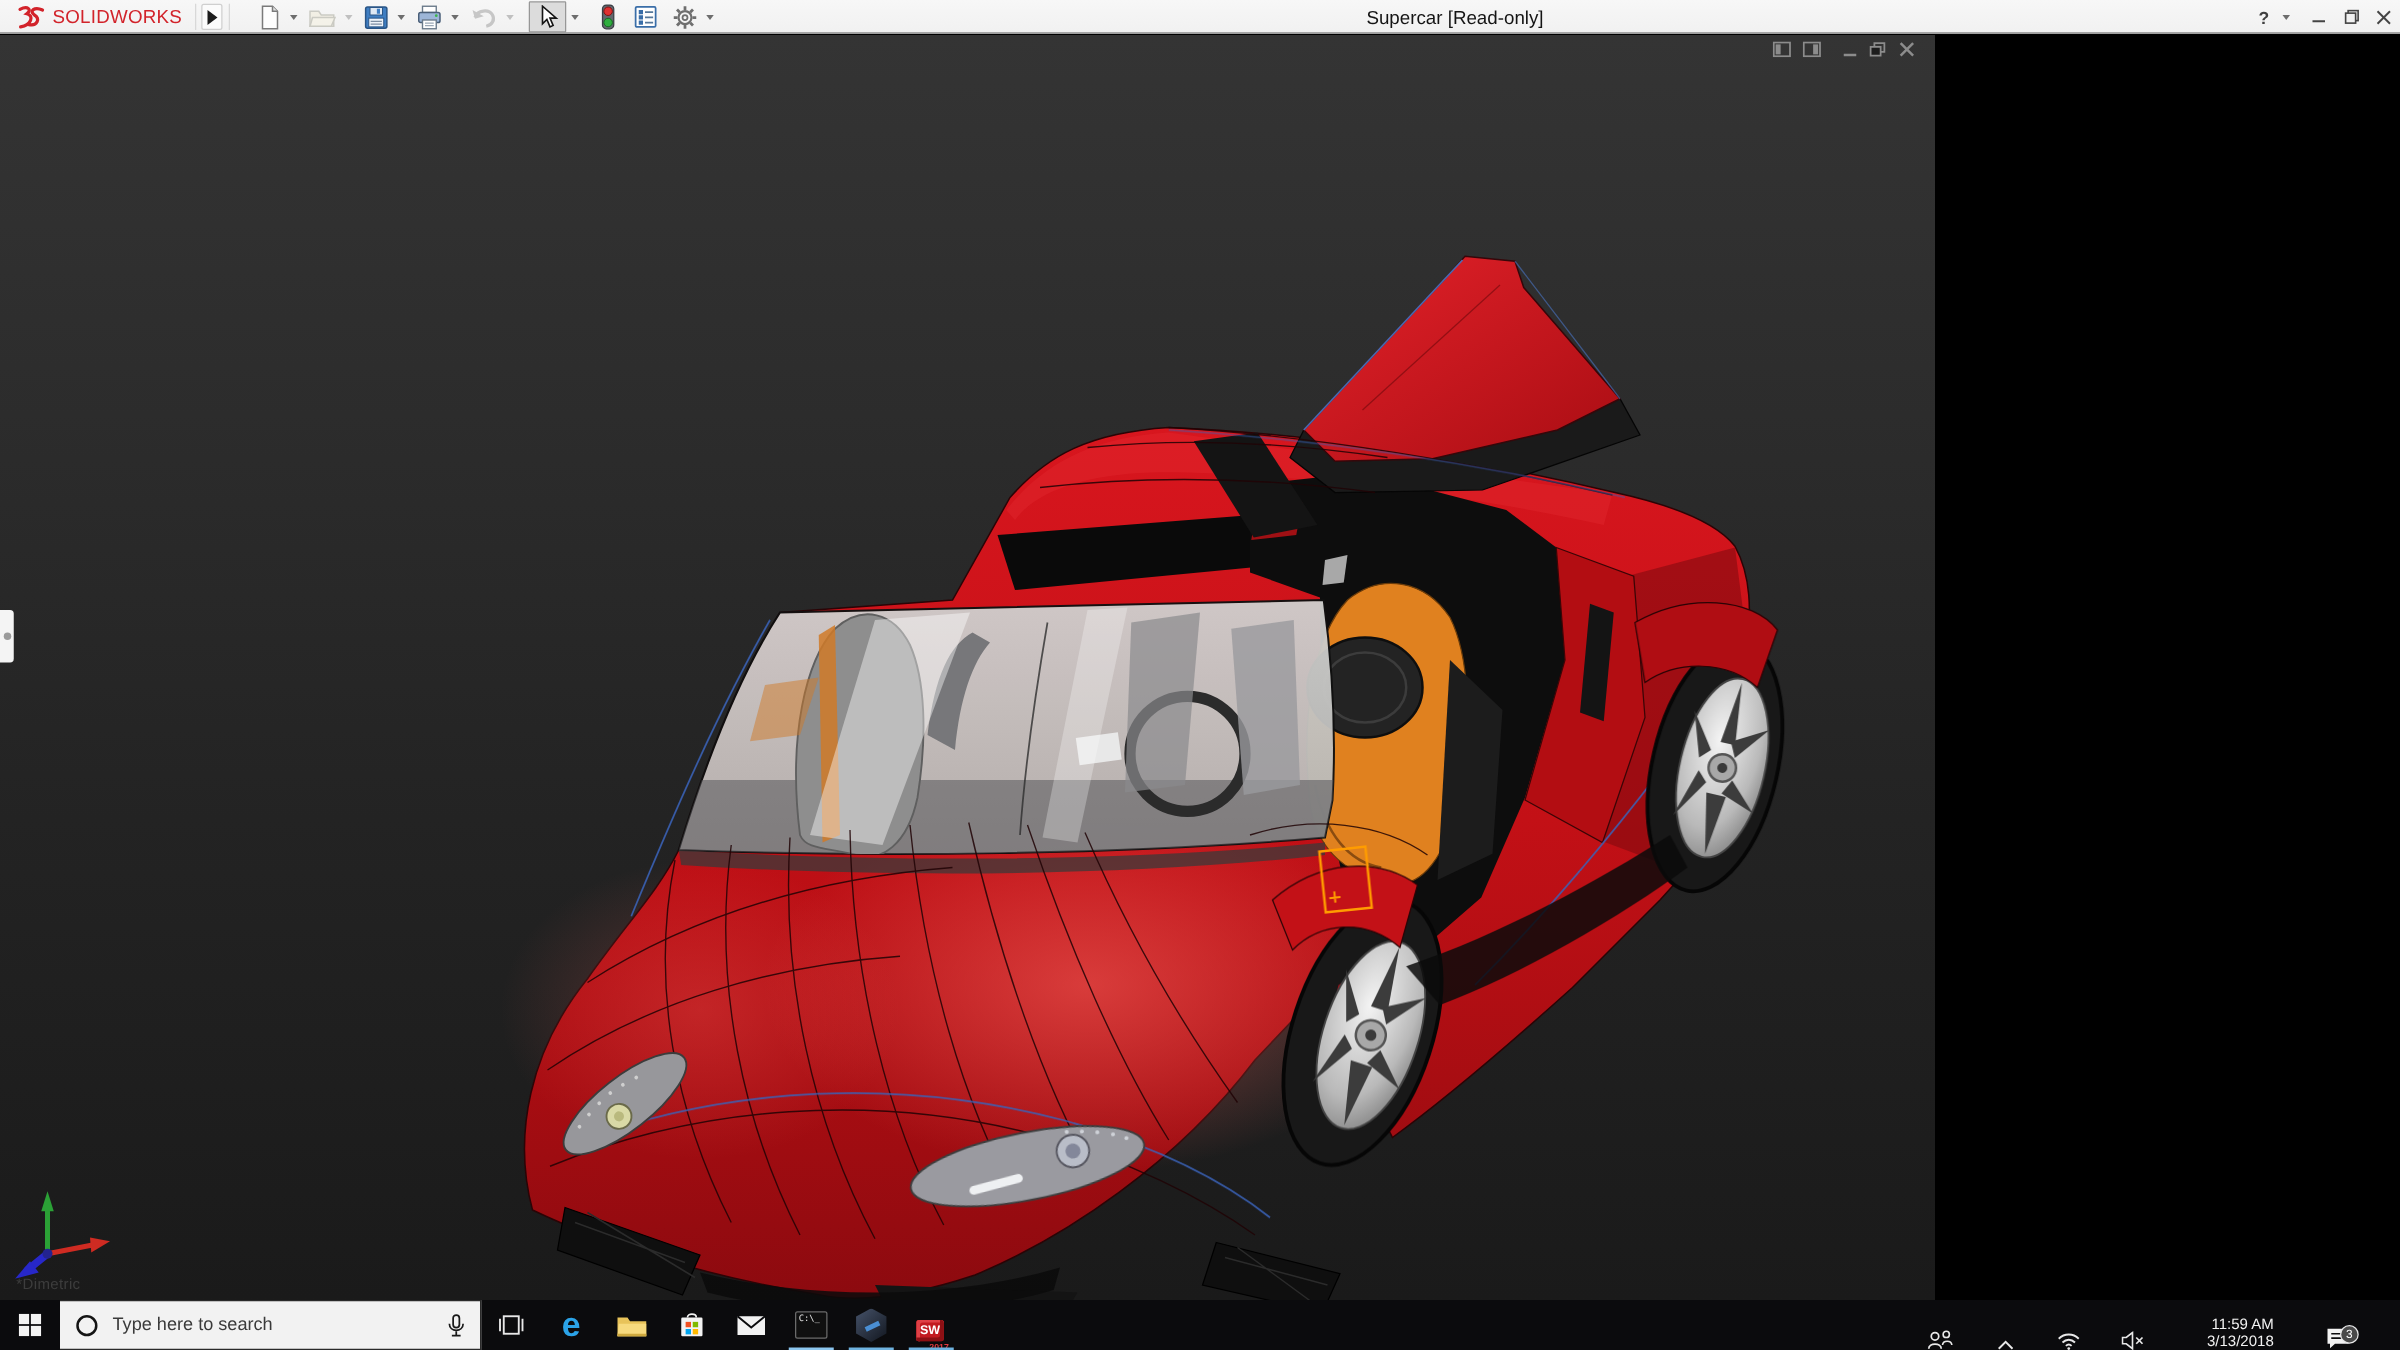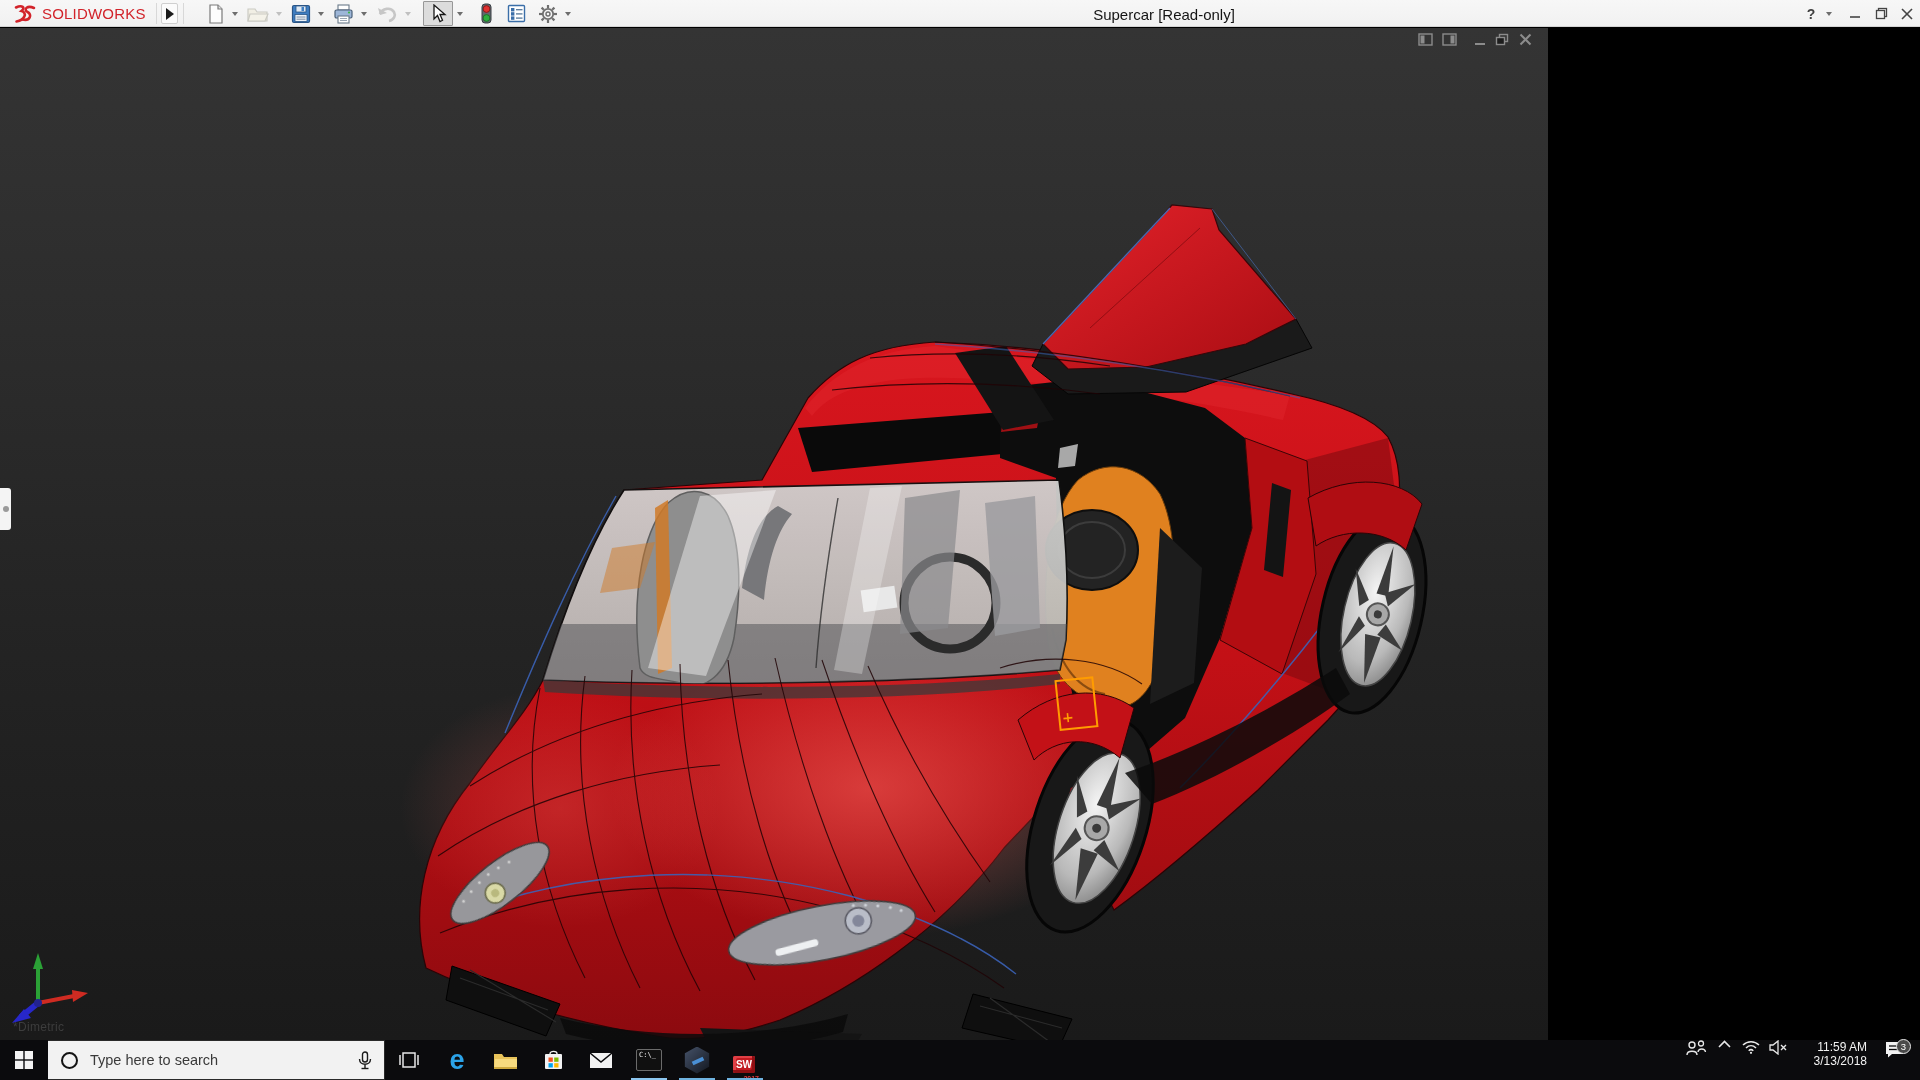--- a/index.html
+++ b/index.html
@@ -65,21 +65,21 @@
   .hexa{width:27px;height:27px;background:linear-gradient(135deg,#46536a,#10141c);
     clip-path:polygon(50% 0,95% 25%,95% 75%,50% 100%,5% 75%,5% 25%);position:relative;}
   .hexa::after{content:"";position:absolute;left:8px;top:12px;width:12px;height:4px;
     background:#4a8fd4;transform:rotate(-25deg);}
   .sw-ic{position:relative;width:26px;height:26px;margin-top:17px;}
   .sw-cube{position:absolute;left:1px;top:0;width:22px;height:17px;background:#c21a20;
     border-radius:2px;box-shadow:inset -3px -3px 0 #8d1014, inset 3px 2px 0 #e04046;
     color:#fff;font-weight:700;font-size:10px;display:flex;align-items:center;justify-content:center;}
   .sw-year{position:absolute;right:-2px;bottom:0;font-size:7px;font-weight:700;color:#e03a40;
     background:#0b0b0d;padding:0 1px;}
-  .tray{margin-left:auto;display:flex;align-items:flex-start;}
+  .tray{margin-left:auto;display:flex;align-items:flex-end;gap:24px;}
   .tray-ic{width:30px;display:flex;align-items:center;justify-content:center;}
   .clock{width:66px;text-align:right;color:#f2f2f2;font-size:12px;line-height:14px;margin:0 6px 0 8px;}
   .notif{width:42px;position:relative;display:flex;align-items:center;justify-content:center;}
   .badge{position:absolute;right:4px;bottom:5px;min-width:15px;height:15px;border-radius:50%;
     background:#4a4a4a;border:1.5px solid #e8e8e8;color:#fff;font-size:9.5px;
     display:flex;align-items:center;justify-content:center;}
   .desk-sliver{width:5px;border-left:1px solid #3a3a3a;}
 </style>
 </head>
 <body>

